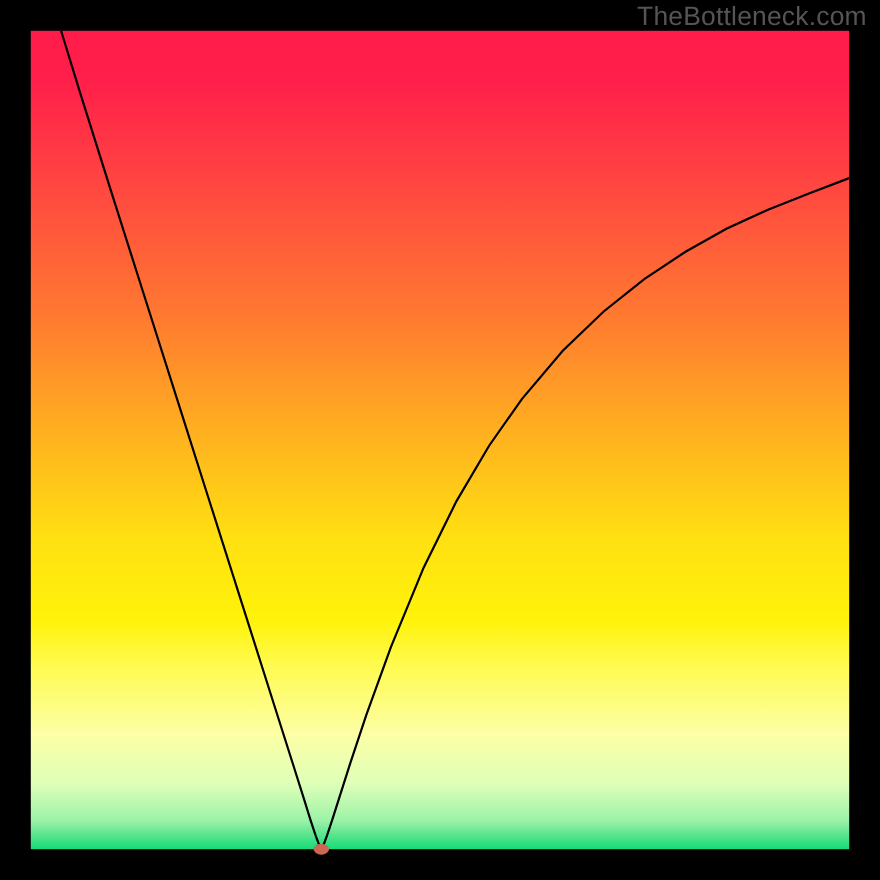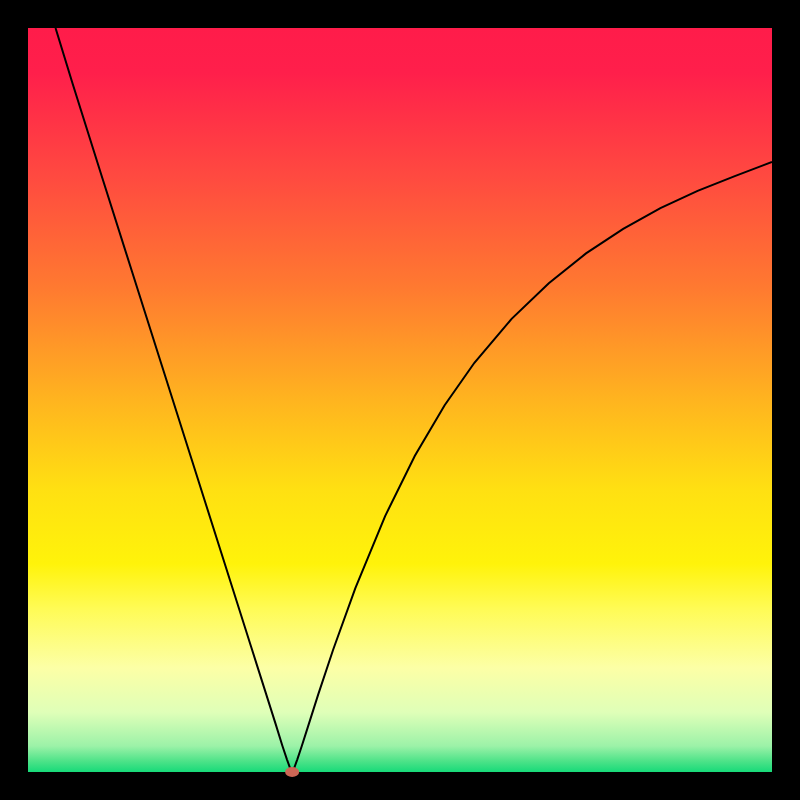--- a/index.html
+++ b/index.html
@@ -27,20 +27,21 @@
     z-index: 10;
   }
   svg {
     display: block;
   }
 </style>
 </head>
 <body>
 
 <div class="wrap">
+  <div class="watermark">TheBottleneck.com</div>
   <svg id="svg-root" width="800" height="800" viewBox="0 0 800 800">
     <defs>
       <linearGradient id="bg-grad" x1="0" y1="0" x2="0" y2="1">
           <stop offset="0%" stop-color="#ff1c4a"></stop>
           <stop offset="6%" stop-color="#ff1f4b"></stop>
           <stop offset="20%" stop-color="#ff4a40"></stop>
           <stop offset="35%" stop-color="#ff7a30"></stop>
           <stop offset="50%" stop-color="#ffb41f"></stop>
           <stop offset="62%" stop-color="#ffe012"></stop>
           <stop offset="72%" stop-color="#fff30a"></stop>

